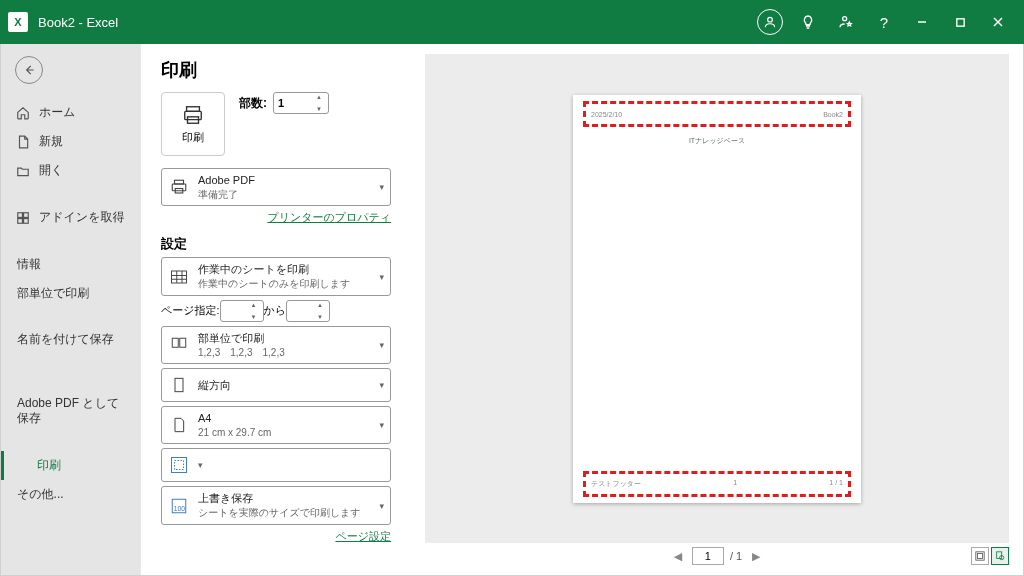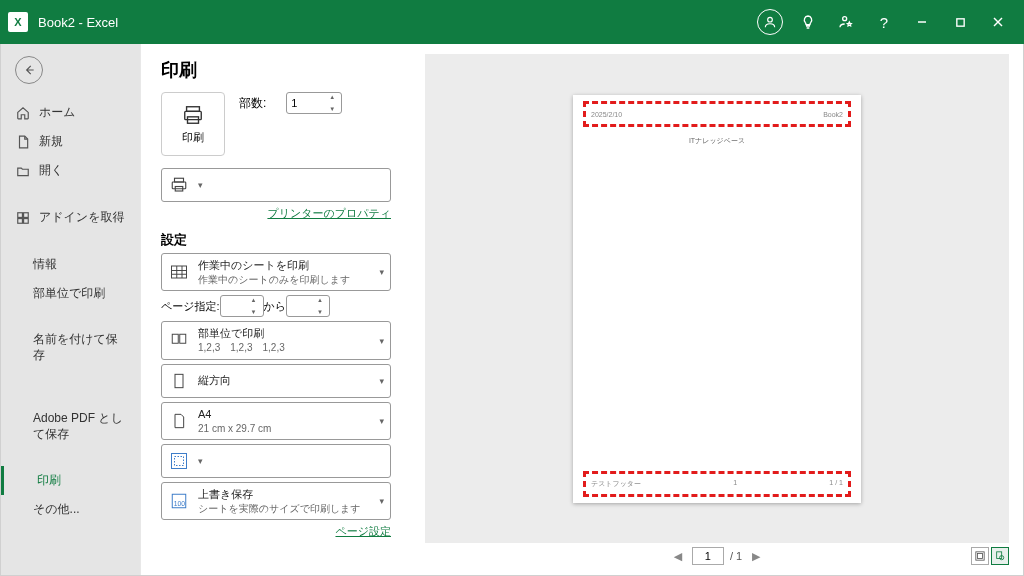--- a/index.html
+++ b/index.html
@@ -7,31 +7,31 @@
 .titlebar { height:44px; background:#107c41; color:#fff; display:flex; align-items:center; padding:0 8px; }
 .xl-icon { width:20px; height:20px; background:#fff; color:#107c41; font-weight:bold; font-size:11px; display:flex; align-items:center; justify-content:center; border-radius:2px; margin-right:10px; }
 .title-text { font-size:13px; }
 .titlebar-right { margin-left:auto; display:flex; align-items:center; gap:2px; }
 .tb-btn { width:36px; height:32px; display:flex; align-items:center; justify-content:center; cursor:pointer; border-radius:4px; }
 .user-circle { width:26px; height:26px; border:1.5px solid #fff; border-radius:50%; display:flex; align-items:center; justify-content:center; }
 .main { display:flex; height:calc(576px - 44px); border:1px solid #d0d0d0; border-top:none; }
 .sidebar { width:140px; background:#e5e5e5; border-right:1px solid #e8e8e8; padding:10px 0; }
 .back-btn { width:28px; height:28px; border:1px solid #888; border-radius:50%; margin:2px 0 14px 14px; display:flex; align-items:center; justify-content:center; cursor:pointer; }
 .nav-item { display:flex; align-items:center; gap:8px; padding:6px 14px; font-size:12px; color:#333; cursor:pointer; }
-.nav-item.indent { padding-left:32px; }
+.nav-item.indent { padding-left:16px; }
 .nav-item.active { border-left:3px solid #107c41; color:#107c41; padding-left:11px; }
 .nav-item.indent.active { padding-left:33px; }
 .nav-item .icon { width:16px; height:16px; display:flex; align-items:center; justify-content:center; color:#555; }
 .nav-gap { height:18px; }
 .settings-pane { width:270px; padding:14px 20px 10px 20px; overflow-y:auto; }
 .page-title { font-size:18px; font-weight:600; margin-bottom:10px; }
 .print-row { display:flex; align-items:flex-start; gap:14px; margin-bottom:12px; }
 .print-btn { width:64px; height:64px; border:1px solid #ccc; border-radius:4px; display:flex; flex-direction:column; align-items:center; justify-content:center; gap:4px; cursor:pointer; }
 .print-btn .lbl { font-size:11px; }
-.copies { display:flex; align-items:center; gap:20px; font-size:12px; }
+.copies { display:flex; align-items:center; gap:6px; font-size:12px;font-weight:bold; }
 .spinner { width:56px; height:22px; border:1px solid #999; border-radius:3px; display:flex; align-items:center; padding:0 4px; position:relative; font-size:11px; }
 .spinner .updown { position:absolute; right:2px; top:1px; bottom:1px; width:10px; display:flex; flex-direction:column; justify-content:space-between; font-size:6px; color:#666; }
 .section-label { font-weight:600; font-size:13px; margin:10px 0 4px 0; display:flex; justify-content:space-between; align-items:center; }
 .info-icon { color:#0078d4; font-size:11px; border:1px solid #0078d4; border-radius:50%; width:13px; height:13px; display:flex; align-items:center; justify-content:center; }
 .dropdown { border:1px solid #999; border-radius:3px; padding:4px 6px; font-size:11px; display:flex; align-items:center; gap:8px; cursor:pointer; position:relative; margin-bottom:4px; min-height:34px; }
 .dropdown .dd-icon { width:22px; height:22px; display:flex; align-items:center; justify-content:center; flex-shrink:0; }
 .dropdown .dd-text { flex:1; line-height:1.35; }
 .dropdown .dd-text .main-line { color:#222; }
 .dropdown .dd-text .sub-line { color:#666; font-size:10px; }
 .dropdown .chev { color:#666; font-size:9px; }
@@ -195,20 +195,24 @@
     </div>
 
     <div class="dropdown">
       <div class="dd-icon">
           <svg width="20" height="18" viewBox="0 0 24 24" fill="none" stroke="#444" stroke-width="1.5">
             <rect x="3" y="8" width="18" height="9" rx="1"></rect>
             <rect x="6" y="3" width="12" height="5"></rect>
             <rect x="7" y="14" width="10" height="6"></rect>
           </svg>
         </div>
+      <div class="dd-text">
+          <div class="main-line">Adobe PDF</div>
+          <div class="sub-line">準備完了</div>
+        </div>
       <div class="chev">▾</div>
     </div>
     <a class="link">プリンターのプロパティ</a>
 
     <div class="section-label">
         <span>設定</span>
       </div>
 
     <div class="dropdown">
       <div class="dd-icon">

